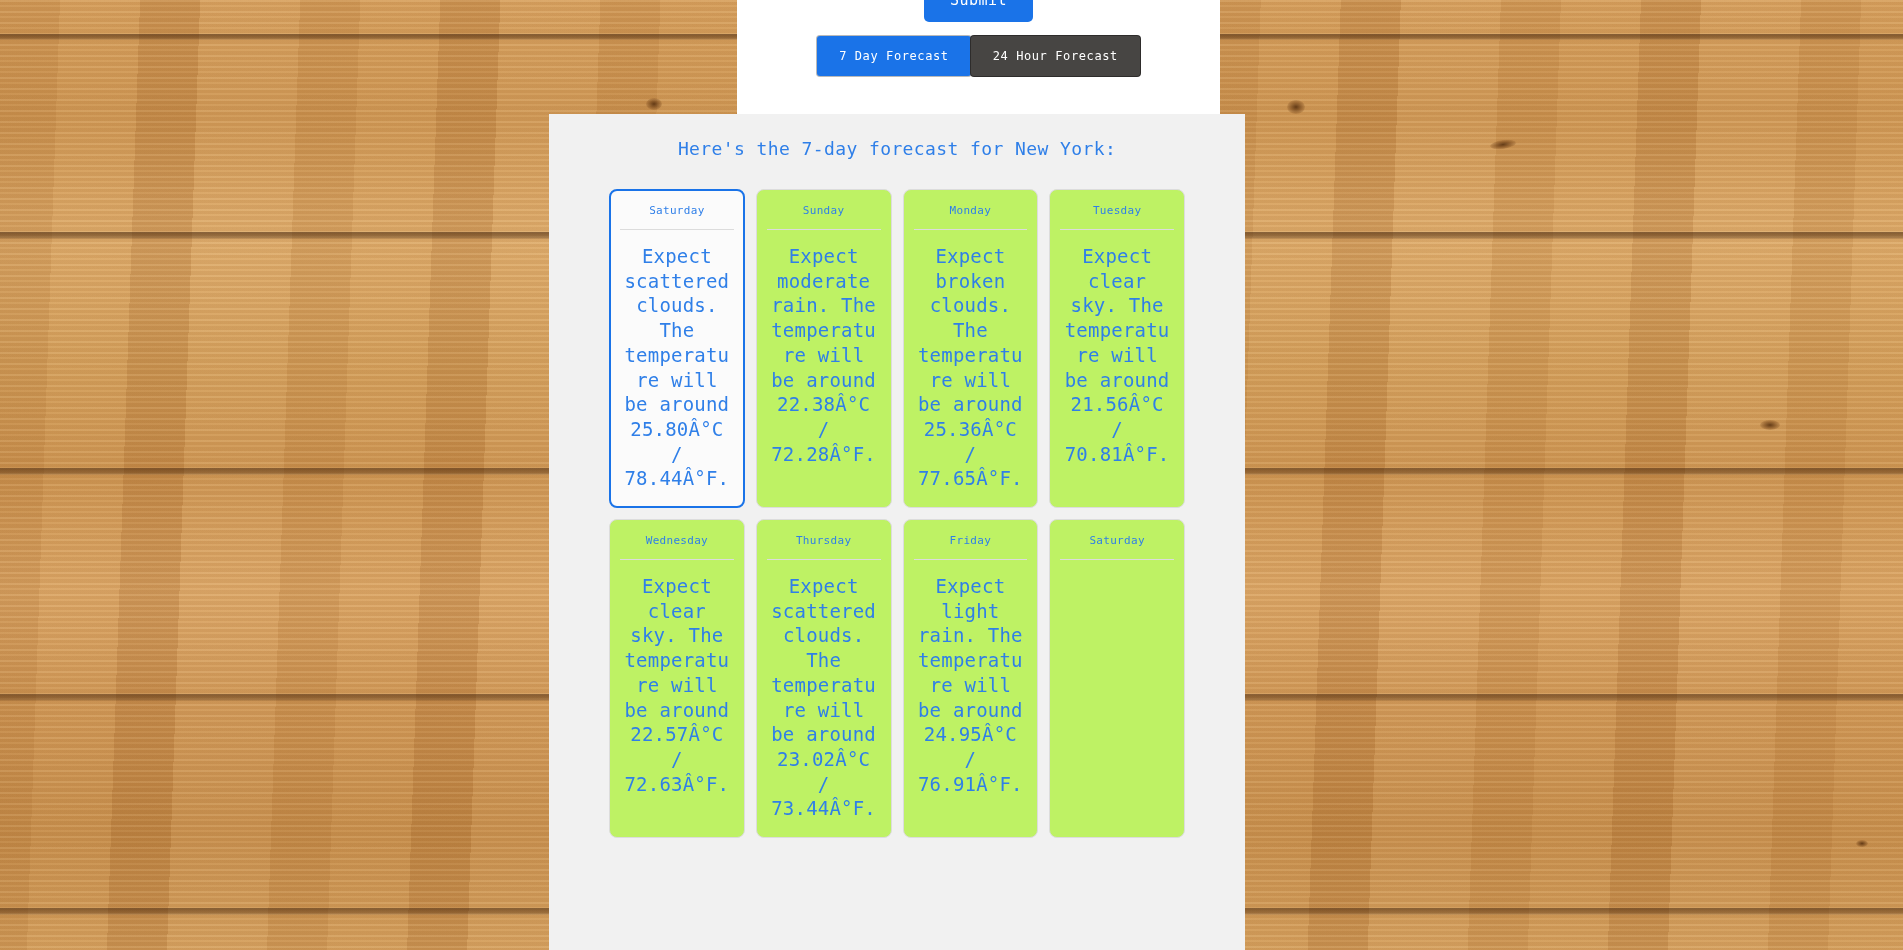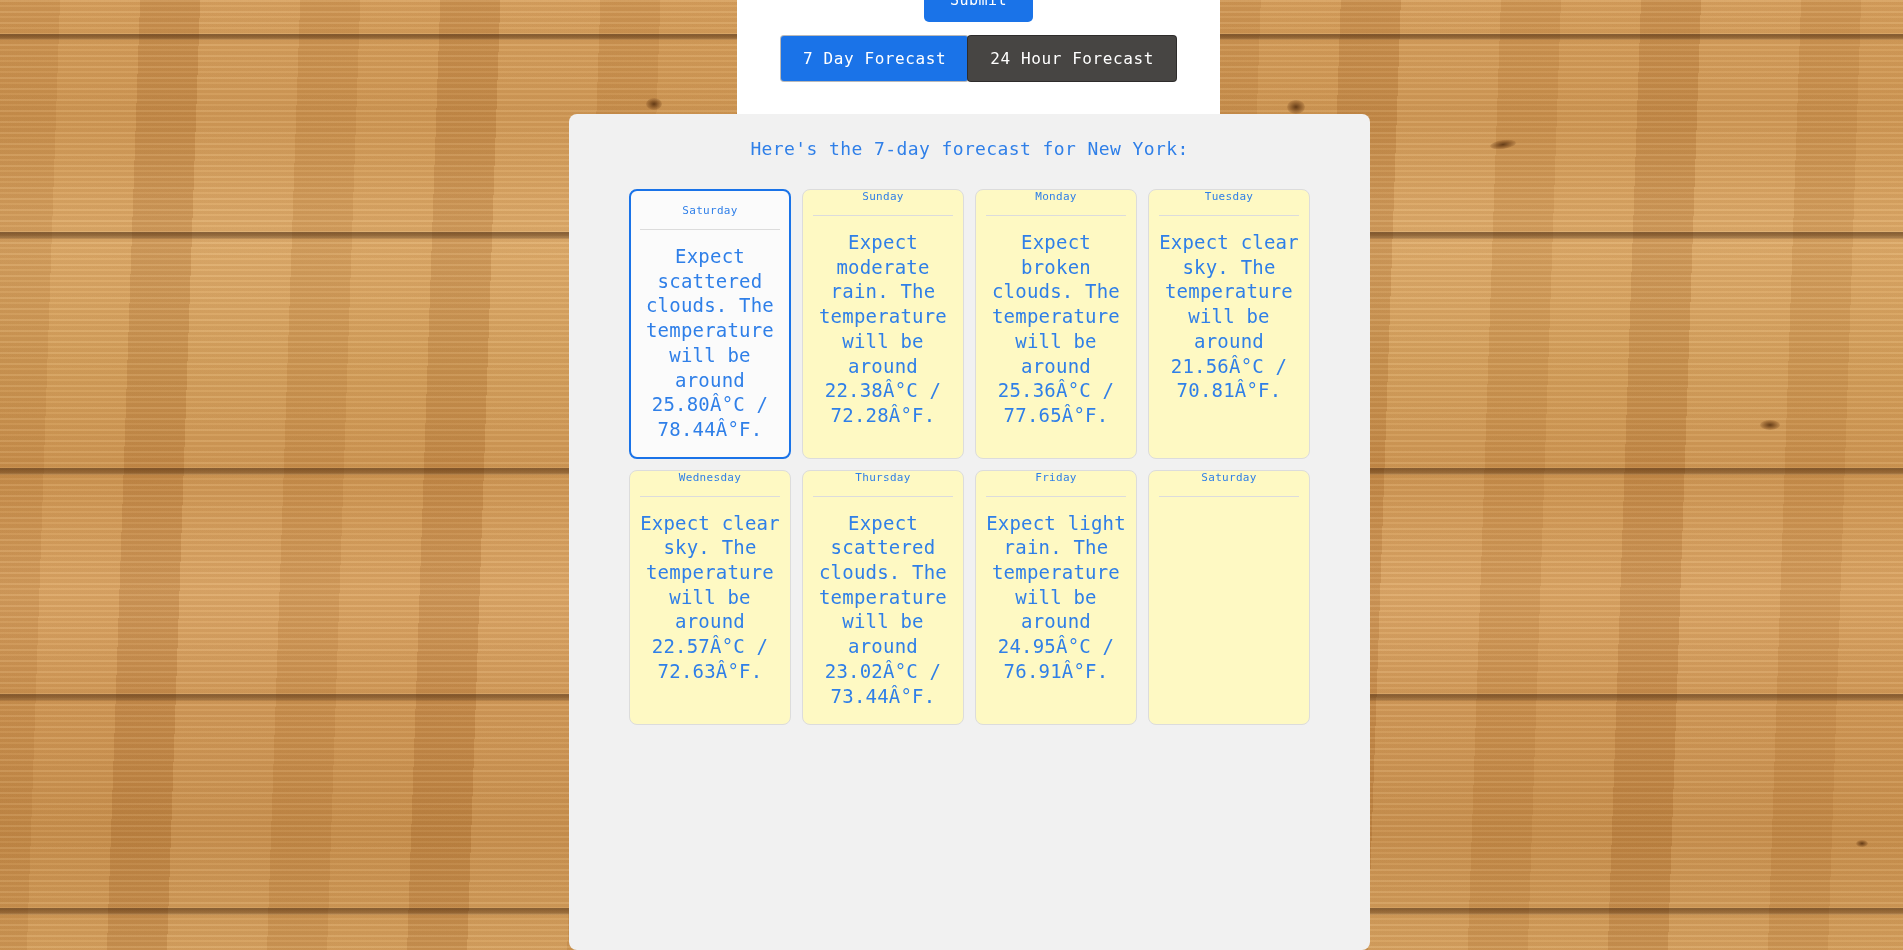--- a/index.html
+++ b/index.html
@@ -82,59 +82,59 @@
     cursor: pointer;
   }
   #tabs {
     position: absolute; left: 0; top: 36px; width: 100%;
     display: flex; justify-content: center;
   }
   .tab-button {
     padding: 13px 22px;
     border: none;
     font-family: "DejaVu Sans Mono", "Liberation Mono", monospace;
-    font-size: 16px;
+    font-size: 12px;
     letter-spacing: 0.6px;
     color: #ffffff;
     cursor: pointer;
     border-radius: 3px;
   }
   .tab-button.active  { background: #1a73e8; box-shadow: 0 0 0 1px #b9b9b9; }
   .tab-button.inactive{ background: #474543; box-shadow: 0 0 0 1px #2e2c2b; }
 
   
   #forecast-panel {
     position: absolute;
-    left: 569px; top: 114px;
-    width: 801px; height: 836px;
+    left: 549px; top: 114px;
+    width: 696px; height: 836px;
     background: #f1f1f1;
-    border-radius: 8px;
+    border-radius: 0;
   }
   #panel-heading {
     margin: 0;
     padding-top: 24px;
     text-align: center;
     font-family: "DejaVu Sans Mono", "Liberation Mono", monospace;
     font-size: 18px;
     font-weight: normal;
     color: #2f7fe8;
     letter-spacing: 0.4px;
   }
 
   #cards-grid {
     margin: 30px 60px 0 60px;
     display: grid;
     grid-template-columns: repeat(4, 1fr);
     gap: 11px 11px;
   }
   .day-card {
-    background: #fef9c3;
+    background: #bef264;
     border: 1px solid #dcdcdc;
     border-radius: 8px;
-    padding: 0 10px 16px 10px;
+    padding: 14px 10px 16px 10px;
     display: flex;
     flex-direction: column;
     align-items: center;
   }
   .day-card.selected {
     border: 2px solid #1a73e8;
     background: #fbfbfb;
     padding: 13px 9px 15px 9px;
   }
   .day-title {

